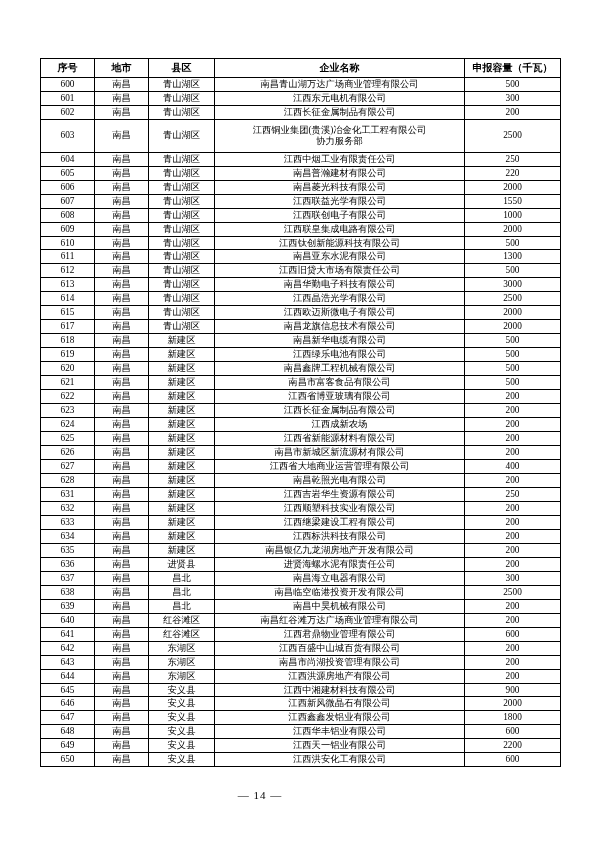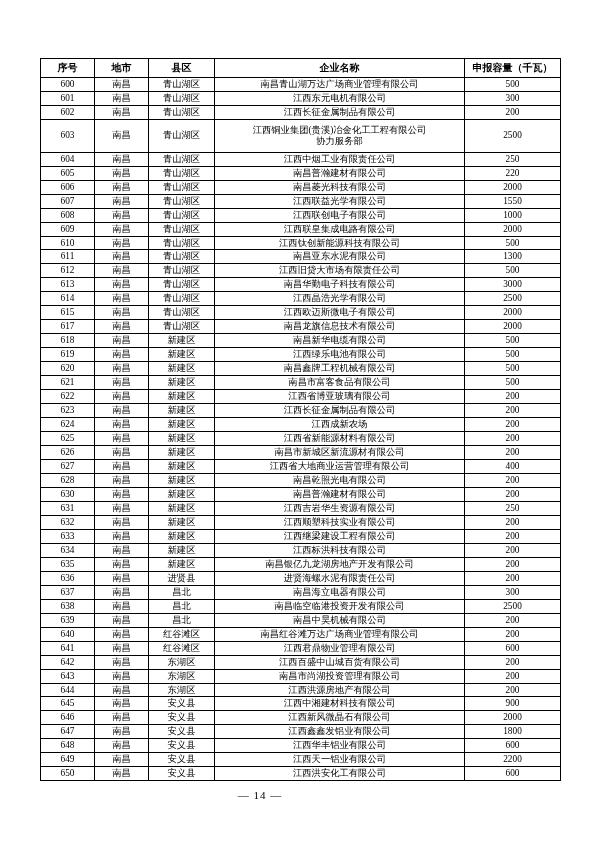--- a/index.html
+++ b/index.html
@@ -287,27 +287,20 @@
           <td>400</td>
         </tr>
         <tr>
           <td>628</td>
           <td>南昌</td>
           <td>新建区</td>
           <td class="name-cell">南昌乾照光电有限公司</td>
           <td>200</td>
         </tr>
         <tr>
-          <td>630</td>
-          <td>南昌</td>
-          <td>新建区</td>
-          <td class="name-cell">南昌普瀚建材有限公司</td>
-          <td>200</td>
-        </tr>
-        <tr>
           <td>631</td>
           <td>南昌</td>
           <td>新建区</td>
           <td class="name-cell">江西吉岩华生资源有限公司</td>
           <td>250</td>
         </tr>
         <tr>
           <td>632</td>
           <td>南昌</td>
           <td>新建区</td>

